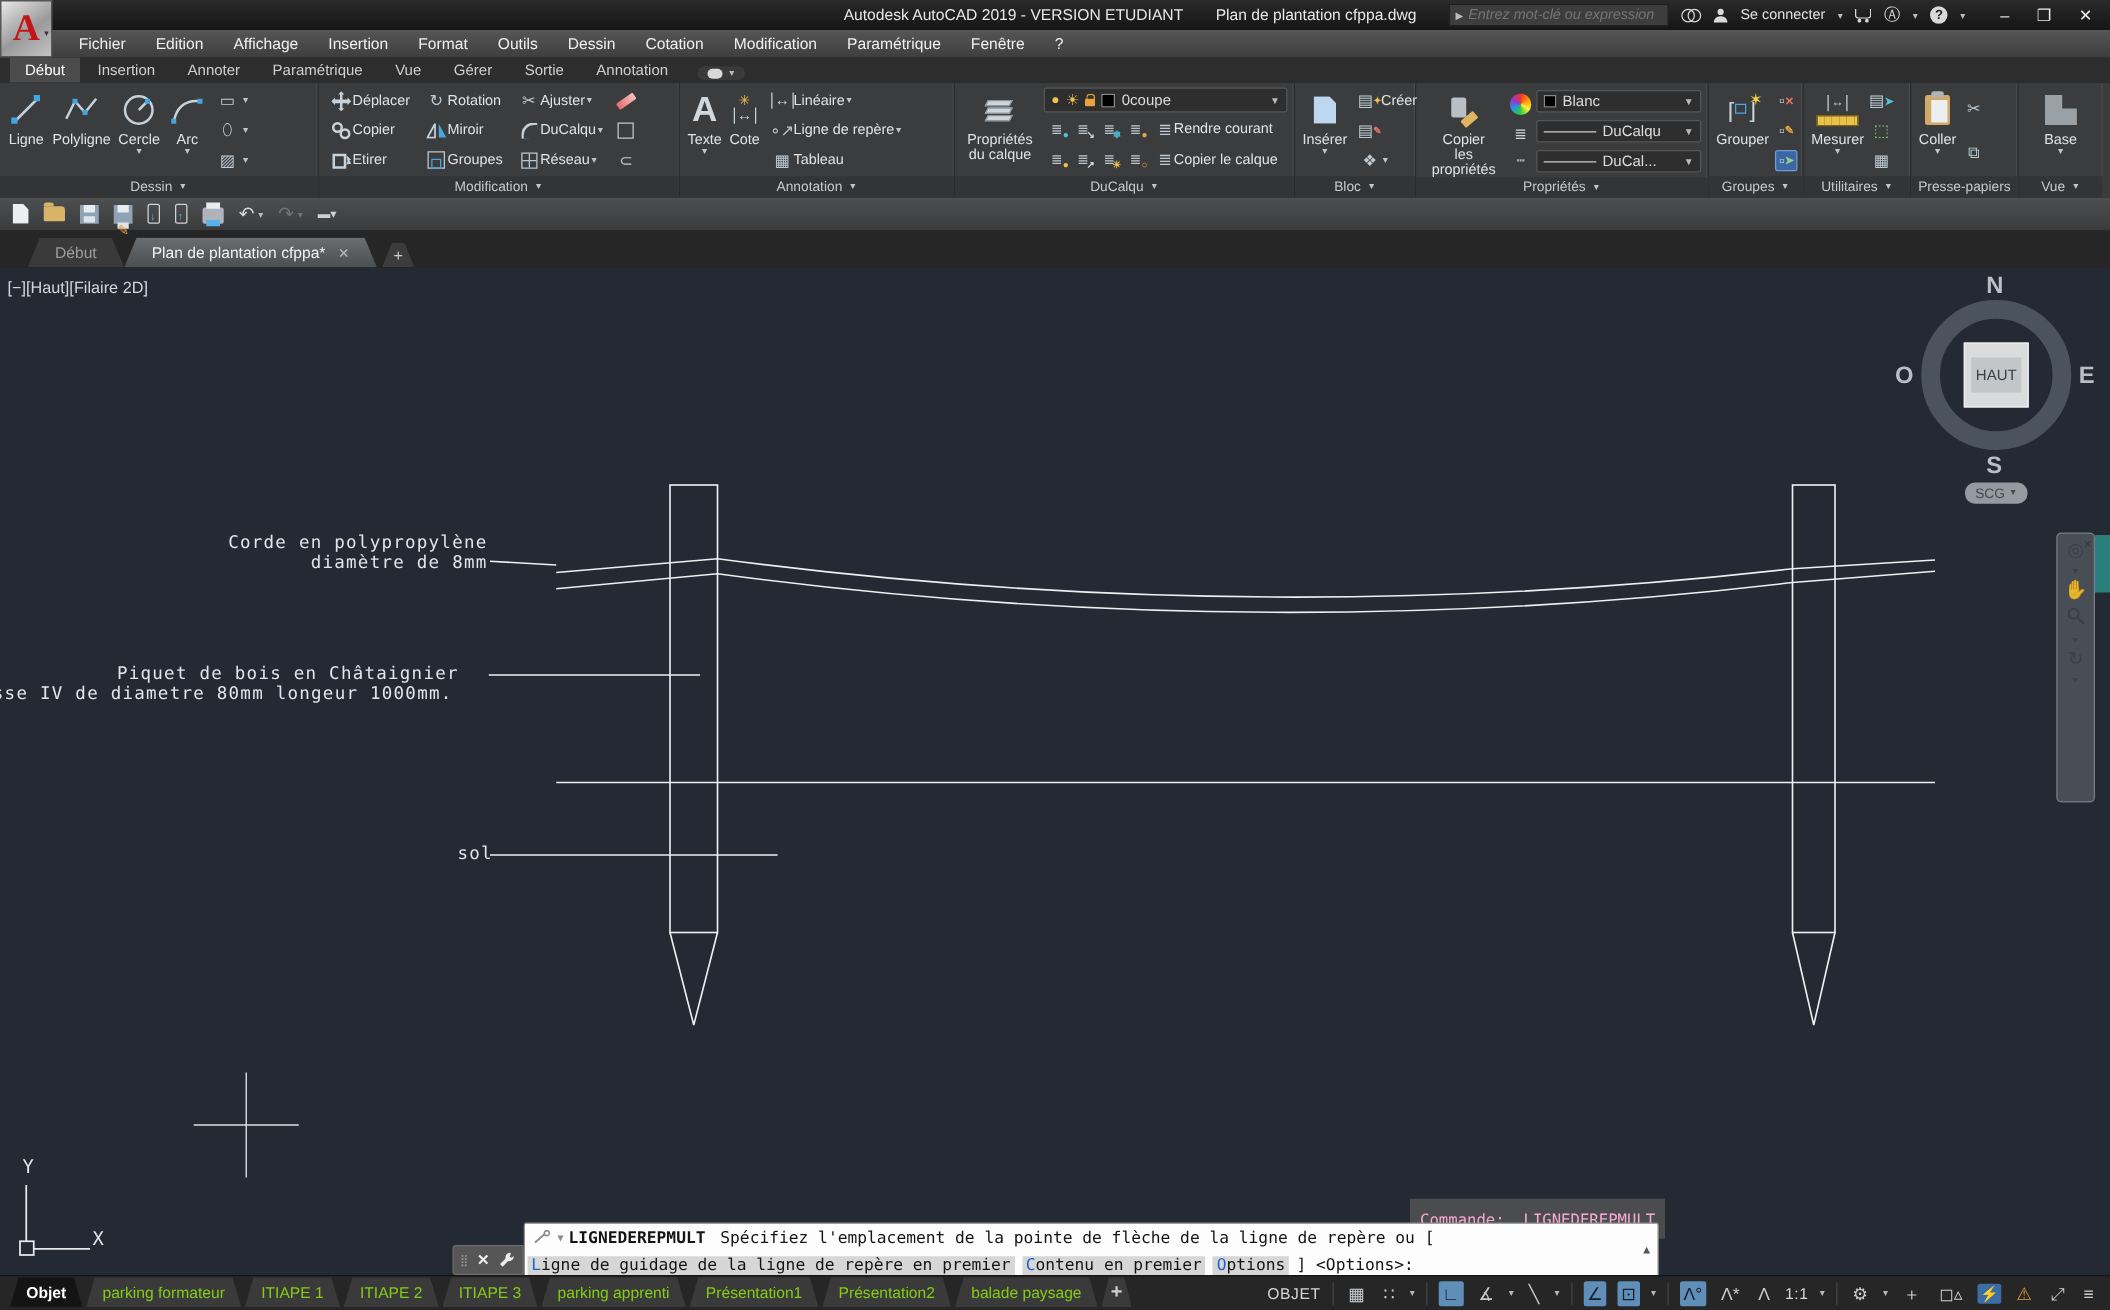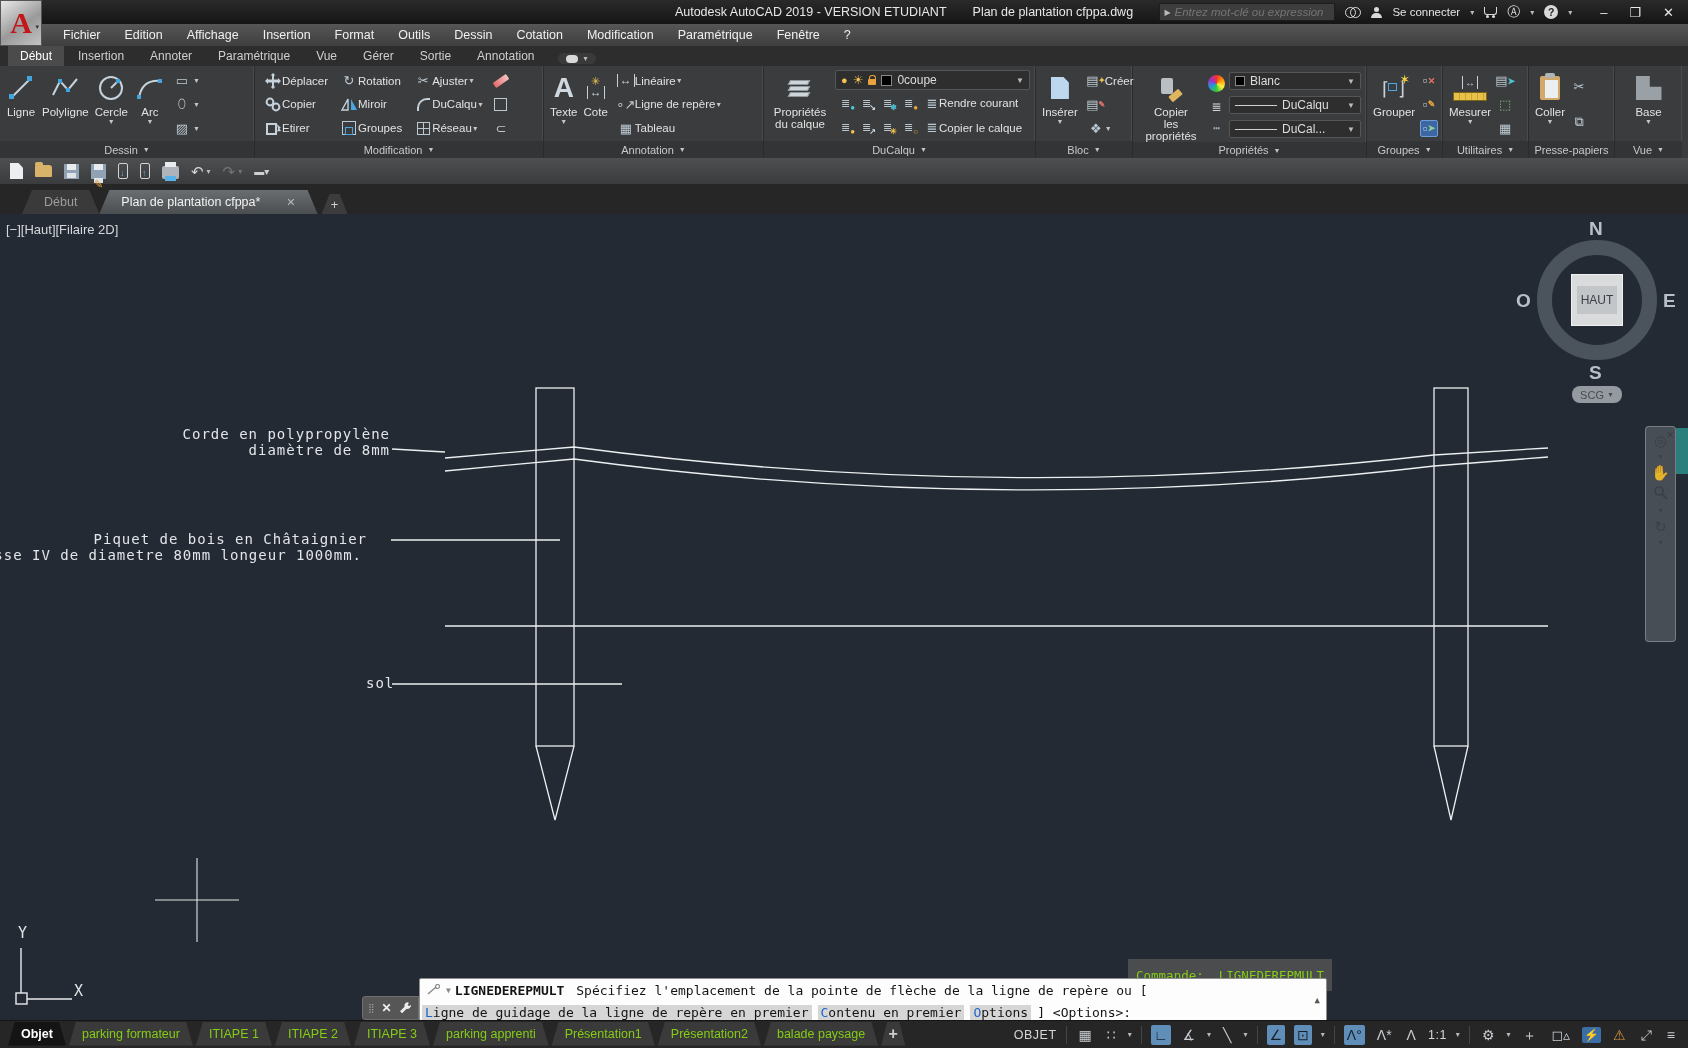--- a/index.html
+++ b/index.html
@@ -139,21 +139,21 @@
   .f-print::after { content:""; position:absolute; left:3px; bottom:-2px; width:11px; height:5px; background:#58b1e8; }
   .undo { color:#d8d8d8; font-size:15px; line-height:15px; }
   .redo { color:#747474; font-size:15px; line-height:15px; }
 
   
   .filetabs { position:absolute; left:0; top:184px; width:100%; height:30px; background:#262626;
     display:flex; align-items:flex-end; padding-left:22px; z-index:55; }
   .ftab { height:24px; display:flex; align-items:center; padding:0 22px; font-size:12.5px;
     clip-path:polygon(10px 0,calc(100% - 10px) 0,100% 100%,0 100%); }
   .ftab.idle { background:#3a3a3a; color:#9d9d9d; }
-  .ftab.active { background:linear-gradient(#6a6e71,#4a4e51); color:#f2f2f2; gap:26px; }
+  .ftab.active { background:linear-gradient(#6a6e71,#4a4e51); color:#f2f2f2; gap:10px; }
   .ftab .x { color:#b9b9b9; font-size:11px; }
   .fplus { width:26px; height:20px; background:#3c3c3c; clip-path:polygon(8px 0,calc(100% - 8px) 0,100% 100%,0 100%);
     color:#cfcfcf; display:flex; align-items:center; justify-content:center; font-size:13px; margin-left:4px; }
 
   
   .canvas { position:absolute; left:0; top:214px; width:1688px; height:806px; background:#242a33; z-index:10; overflow:hidden; }
   .vp-label { position:absolute; left:6px; top:8px; color:#d4d8dc; font-size:13px; z-index:12; }
   .cad-text { position:absolute; color:#e2e6ea; font-family:"DejaVu Sans Mono",monospace;
     font-size:14px; letter-spacing:1px; white-space:nowrap; z-index:12; }
   
@@ -169,21 +169,21 @@
   .navbar { position:absolute; left:1645px; top:212px; width:31px; height:216px;
     background:rgba(150,156,162,.32); border:1px solid rgba(180,185,190,.45); border-radius:4px;
     display:flex; flex-direction:column; align-items:center; padding-top:6px; gap:4px; z-index:13; }
   .navbar span { color:rgba(55,62,70,.85); font-size:15px; line-height:16px; }
   .navbar .sm { font-size:8px; line-height:8px; }
   .navbar .cls { position:absolute; right:1px; top:0px; font-size:9px; color:rgba(50,55,60,.8); }
   .teal-tab { position:absolute; left:1676px; top:214px; width:12px; height:46px; background:#2a7f7c; z-index:12; }
 
   
   .cmd-tip { position:absolute; left:1128px; top:959px; height:19px; background:#4a4c4e;
-    color:#84cc16; font-family:"DejaVu Sans Mono",monospace; font-size:12.5px;
+    color:#f9a8d4; font-family:"DejaVu Sans Mono",monospace; font-size:12.5px;
     display:flex; align-items:center; padding:16px 8px; z-index:40; white-space:pre; }
   .cmd-grip { position:absolute; left:362px; top:996px; width:57px; height:24px; background:#565656;
     border:1px solid #6e6e6e; border-radius:3px 0 0 3px; display:flex; align-items:center;
     gap:6px; padding:0 5px; z-index:41; }
   .cmd-grip .dots { color:#9f9f9f; font-size:9px; letter-spacing:1px; }
   .cmd-grip .x { color:#f0f0f0; font-size:12px; font-weight:bold; }
   .cmd-win { position:absolute; left:419px; top:978px; width:908px; height:44px; background:#fdfdfd;
     border:1px solid #8e8e8e; border-radius:2px; z-index:40;
     font-family:"DejaVu Sans Mono",monospace; font-size:13px; color:#141414; }
   .cmd-row1 { height:22px; display:flex; align-items:center; gap:4px; padding:0 6px; white-space:pre; }

